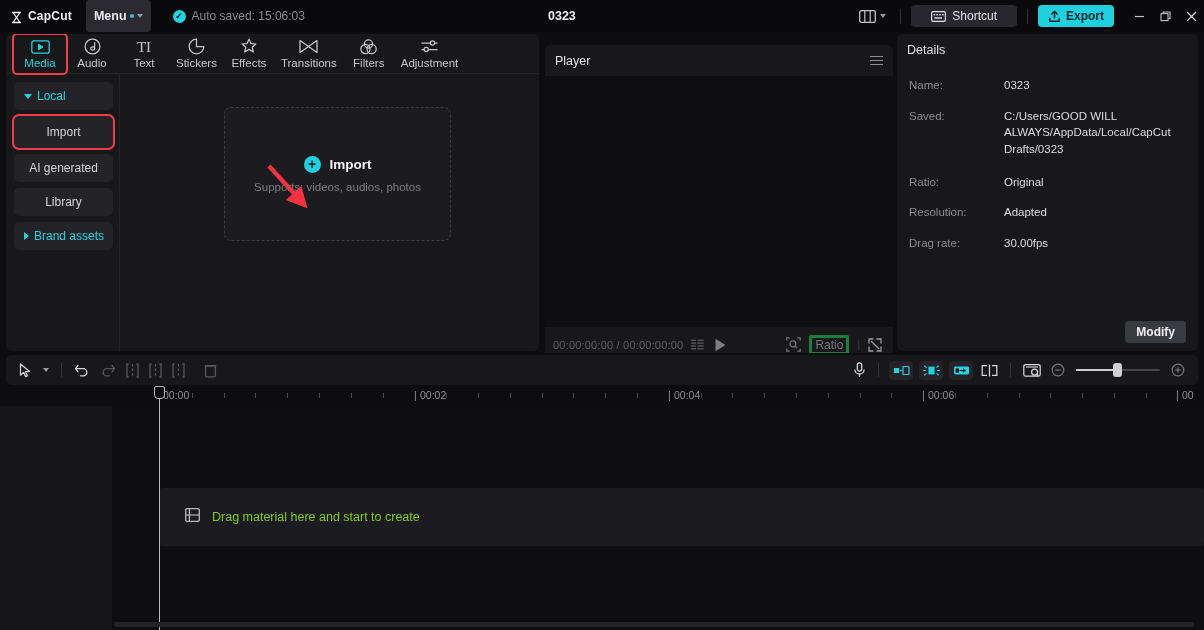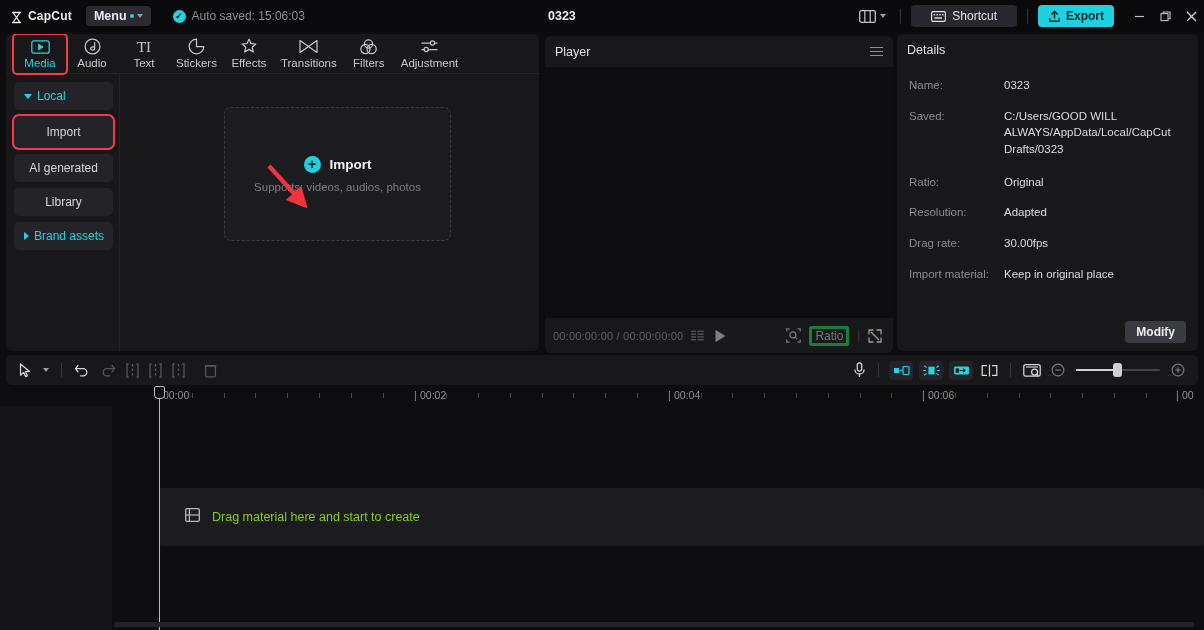--- a/index.html
+++ b/index.html
@@ -14,21 +14,21 @@
 
   
   .titlebar {
     position:absolute; left:0; top:0; width:1204px; height:32px;
     background:#0a0a0c; display:flex; align-items:center;
   }
   .logo-wrap { display:flex; align-items:center; gap:5px; margin-left:10px; }
   .logo-mark { width:13px; height:13px; position:relative; }
   .logo-txt { font-size:12px; font-weight:700; color:#f0f0f2; letter-spacing:.2px; }
   .menu-btn {
-    margin-left:14px; height:20px; padding:0 8px; border-radius:4px;
+    margin-left:14px; height:32px; padding:0 8px; border-radius:4px;
     background:#2a2a30; display:flex; align-items:center; gap:3px;
     font-size:12.5px; font-weight:700; color:#eaeaee; cursor:pointer;
   }
   .menu-dot { width:4px; height:4px; border-radius:50%; background:#22d3e0; }
   .chev { width:0;height:0;border-left:3.5px solid transparent;border-right:3.5px solid transparent;border-top:4px solid #9a9aa2; }
   .autosave { margin-left:22px; display:flex; align-items:center; gap:6px; font-size:12px; color:#8b8b93; }
   .check-circle {
     width:13px;height:13px;border-radius:50%;background:#22d3e0;
     display:flex;align-items:center;justify-content:center;
     font-size:9px;color:#0a0a0c;font-weight:700;line-height:1;
@@ -99,21 +99,21 @@
   .plus-circle {
     width:17px;height:17px;border-radius:50%;background:#1fd0de;
     display:flex;align-items:center;justify-content:center;color:#0a2a2e;
     font-size:14px;font-weight:700;line-height:1;
   }
   .dz-label { font-size:13.5px; font-weight:700; color:#f0f0f2; }
   .dz-sub { font-size:11.5px; color:#7d7d85; }
 
   
   .player-panel {
-    position:absolute; left:545px; top:4px; width:348px; height:317px;
+    position:absolute; left:545px; top:13px; width:348px; height:317px;
     background:#18181b; border-radius:6px; overflow:hidden;
   }
   .panel-hd {
     height:31px; display:flex; align-items:center; padding:0 10px;
     font-size:12.5px; color:#e2e2e6;
   }
   .hamb { margin-left:auto; display:flex; flex-direction:column; gap:2.5px; cursor:pointer; }
   .hamb i { display:block; width:13px; height:1.6px; background:#8e8e96; }
   .player-stage { height:251px; background:#0e0e10; }
   .player-ctl { height:35px; display:flex; align-items:center; padding:0 8px; gap:8px; }
@@ -454,24 +454,20 @@
           <span class="det-v">Original</span>
         </div>
         <div class="det-row">
           <span class="det-k">Resolution:</span>
           <span class="det-v">Adapted</span>
         </div>
         <div class="det-row">
           <span class="det-k">Drag rate:</span>
           <span class="det-v">30.00fps</span>
         </div>
-        <div class="det-row">
-          <span class="det-k">Import material:</span>
-          <span class="det-v">Keep in original place</span>
-        </div>
       </div>
       <div class="det-foot">
         <div class="modify-btn">Modify</div>
       </div>
     </div>
   </div>
 
   <div class="timeline">
 
     <div class="tl-tools">

